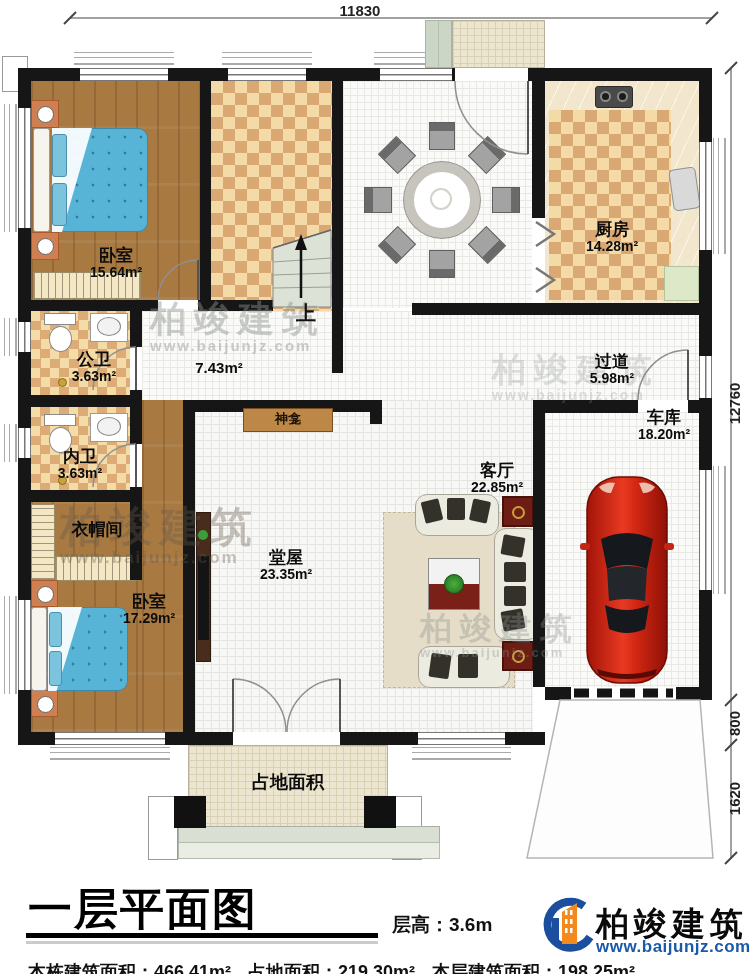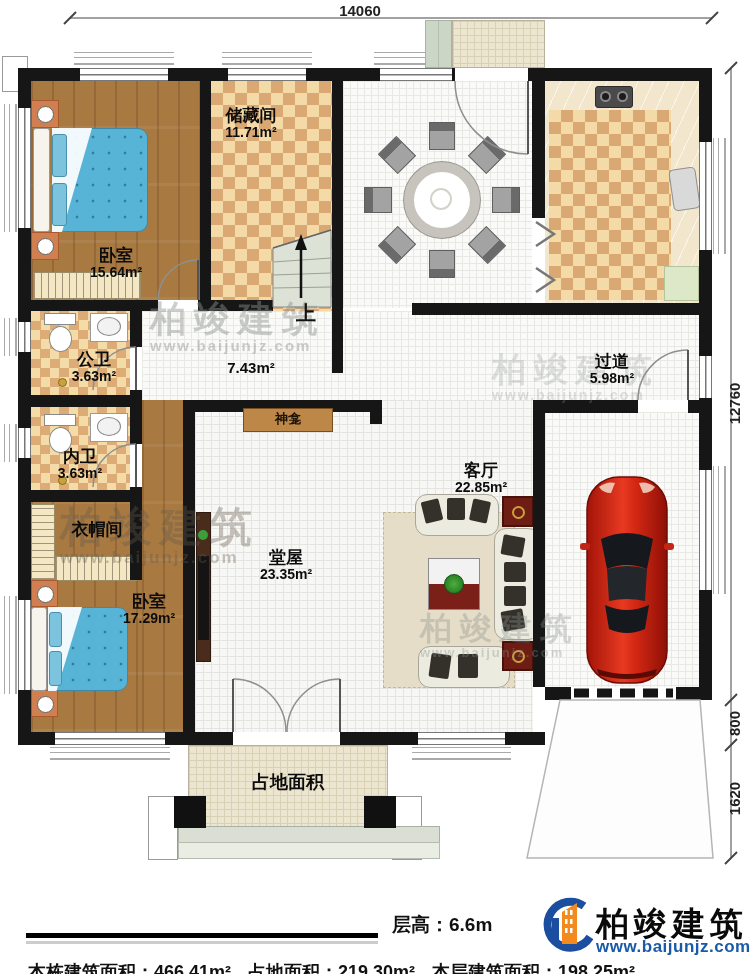--- a/index.html
+++ b/index.html
@@ -303,21 +303,21 @@
       <line x1="64" y1="24" x2="76" y2="12" stroke-width="2"></line>
       <line x1="706" y1="24" x2="718" y2="12" stroke-width="2"></line>
       <line x1="731" y1="68" x2="731" y2="858"></line>
       <line x1="725" y1="74" x2="737" y2="62" stroke-width="2"></line>
       <line x1="725" y1="706" x2="737" y2="694" stroke-width="2"></line>
       <line x1="725" y1="751" x2="737" y2="739" stroke-width="2"></line>
       <line x1="725" y1="864" x2="737" y2="852" stroke-width="2"></line>
     </g>
   </svg>
 
-  <div class="dim" style="left:330px;top:2px;width:60px">14060</div>
+  <div class="dim" style="left:330px;top:2px;width:60px">11830</div>
   <div class="dim" style="left:704px;top:395px;width:60px;transform:rotate(-90deg)">12760</div>
   <div class="dim" style="left:712px;top:715px;width:44px;transform:rotate(-90deg)">800</div>
   <div class="dim" style="left:706px;top:790px;width:56px;transform:rotate(-90deg)">1620</div>
 
   <div class="wm wm-gray" style="left:150px;top:300px">
     <div class="wm-name">柏竣建筑</div>
     <div class="wm-site">www.baijunjz.com</div>
   </div>
   <div class="wm wm-dark" style="left:60px;top:505px">
     <div class="wm-name" style="font-size:42px">柏竣建筑</div>
@@ -329,62 +329,67 @@
   </div>
   <div class="wm wm-gray" style="left:492px;top:352px;opacity:.6">
     <div class="wm-name" style="font-size:34px">柏竣建筑</div>
     <div class="wm-site" style="font-size:14px">www.baijunjz.com</div>
   </div>
 
   <div class="rlabel" style="left:56px;top:246px;width:120px">
     <div class="rname">卧室</div>
     <div class="rarea">15.64m²</div>
   </div>
-  <div class="rlabel" style="left:203px;top:106px;width:96px">
-    <div class="rname">储藏间</div>
-    <div class="rarea">11.71m²</div>
+  <div class="rlabel" style="left:564px;top:220px;width:96px">
+    <div class="rname">厨房</div>
+    <div class="rarea">14.28m²</div>
   </div>
   <div class="rlabel" style="left:52px;top:350px;width:84px">
     <div class="rname">公卫</div>
     <div class="rarea">3.63m²</div>
   </div>
   <div class="rlabel" style="left:38px;top:447px;width:84px">
     <div class="rname">内卫</div>
     <div class="rarea">3.63m²</div>
   </div>
   <div class="rlabel" style="left:52px;top:520px;width:90px">
     <div class="rname">衣帽间</div>
   </div>
-  <div class="rlabel" style="left:216px;top:360px;width:70px">
+  <div class="rlabel" style="left:184px;top:360px;width:70px">
     <div class="rarea" style="font-size:15px">7.43m²</div>
   </div>
   <div class="rlabel" style="left:575px;top:352px;width:74px">
     <div class="rname">过道</div>
     <div class="rarea">5.98m²</div>
   </div>
   <div class="rlabel" style="left:244px;top:548px;width:84px">
     <div class="rname">堂屋</div>
     <div class="rarea">23.35m²</div>
   </div>
-  <div class="rlabel" style="left:438px;top:461px;width:86px">
+  <div class="rlabel" style="left:454px;top:461px;width:86px">
     <div class="rname">客厅</div>
     <div class="rarea">22.85m²</div>
+  </div>
+  <div class="rlabel" style="left:620px;top:408px;width:88px">
+    <div class="rname">车库</div>
+    <div class="rarea">18.20m²</div>
   </div>
   <div class="rlabel" style="left:106px;top:592px;width:86px">
     <div class="rname">卧室</div>
     <div class="rarea">17.29m²</div>
   </div>
   <div class="rlabel" style="left:222px;top:772px;width:132px">
     <div class="rname" style="font-size:18px">占地面积</div>
   </div>
   <div class="upl" style="left:296px;top:300px">上</div>
 
+  <div class="tb-title">一层平面图</div>
   <div class="tb-rule1"></div>
   <div class="tb-rule2"></div>
-  <div class="tb-h" style="left:392px">层高：6.6m</div>
+  <div class="tb-h" style="left:392px">层高：3.6m</div>
   <div class="tb-l2" style="left:28px">本栋建筑面积：466.41m²</div>
   <div class="tb-l2" style="left:248px">占地面积：219.30m²</div>
   <div class="tb-l2" style="left:432px">本层建筑面积：198.25m²</div>
 
   <svg class="abs" style="left:540px;top:894px;z-index:8" width="54" height="66" viewBox="0 0 54 66">
     <path d="M44,12 A23,23 0 1 0 50,43" stroke="#1b4e9e" stroke-width="8" fill="none"></path>
     <polygon points="22,50 22,18 37,9 37,50" fill="#f28a1e"></polygon>
     <rect x="12" y="24" width="7" height="26" fill="#1b4e9e"></rect>
     <rect x="25" y="16" width="2.5" height="5" fill="#fff"></rect>
       <rect x="30" y="16" width="2.5" height="5" fill="#fff"></rect>

